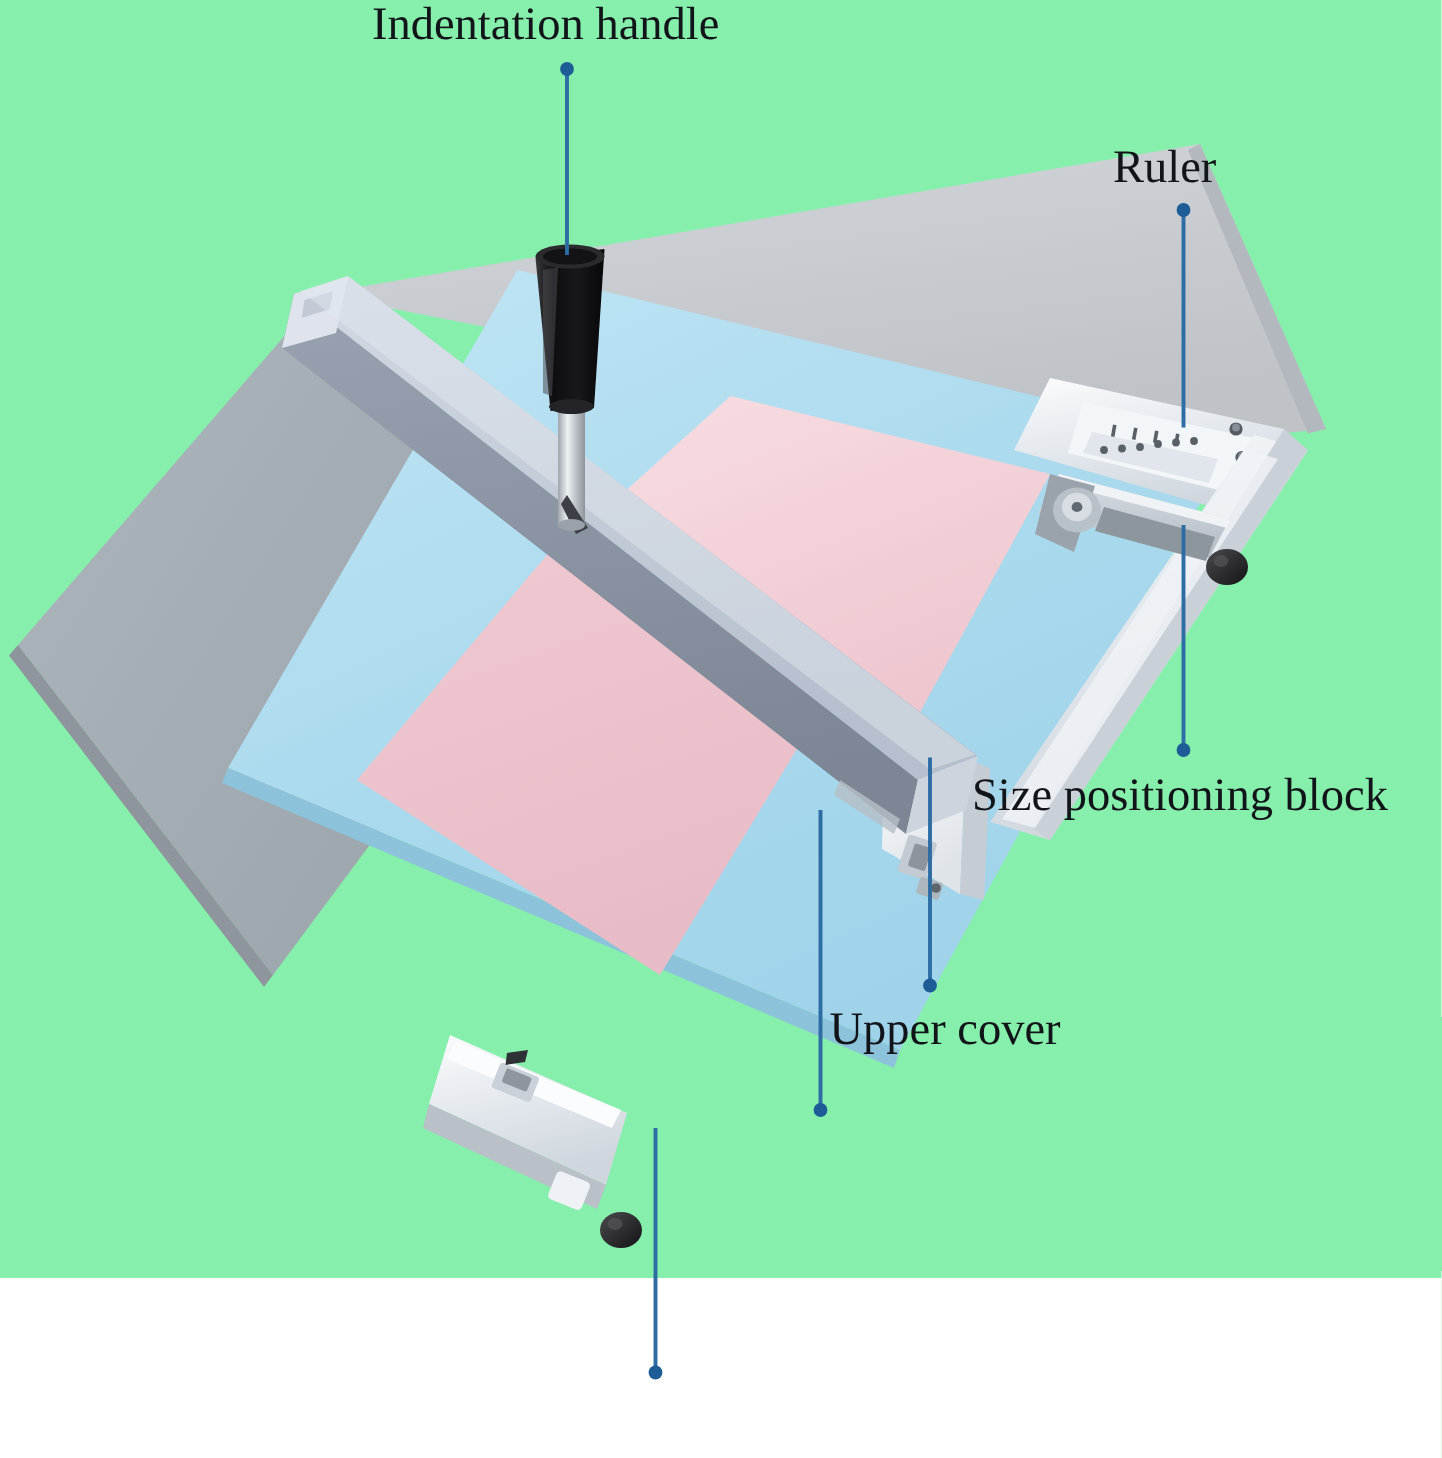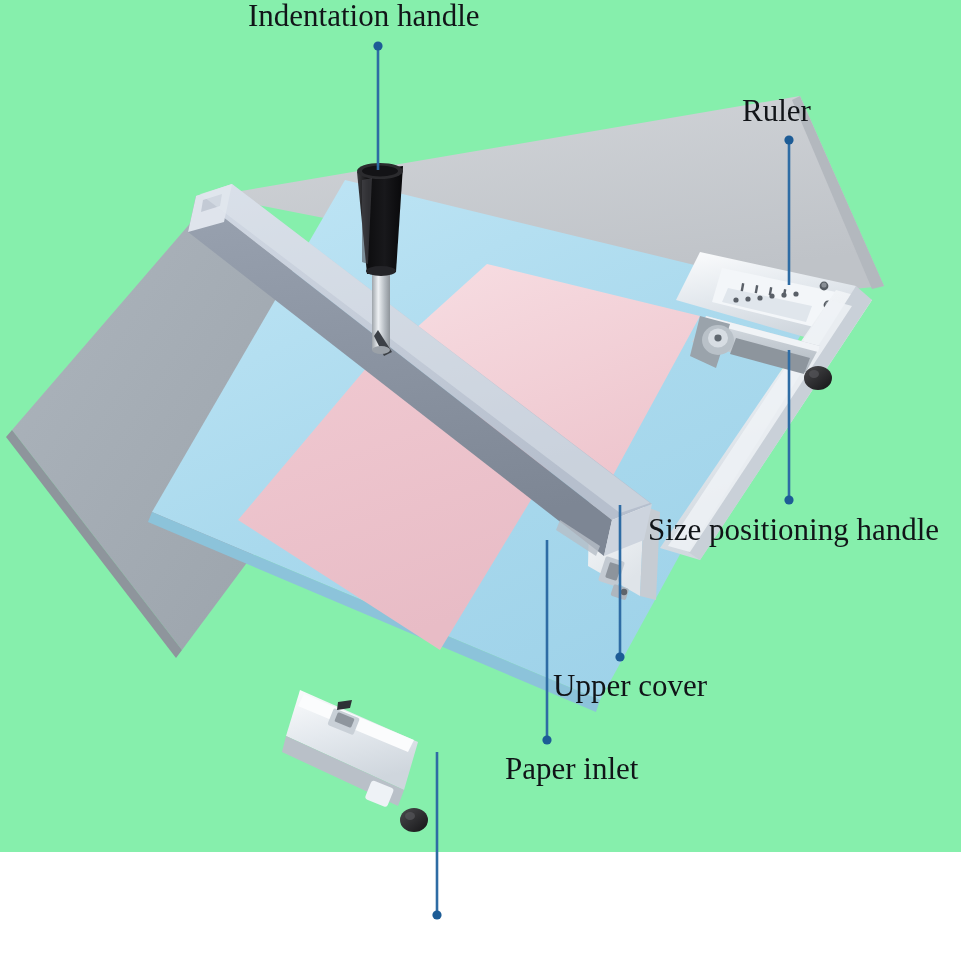--- a/index.html
+++ b/index.html
@@ -240,17 +240,16 @@
       <circle cx="789" cy="140" r="4.6"></circle>
       <circle cx="789" cy="500" r="4.6"></circle>
       <circle cx="620" cy="657" r="4.6"></circle>
       <circle cx="547" cy="740" r="4.6"></circle>
       <circle cx="437" cy="915" r="4.6"></circle>
     </g>
   </svg>
 
   <div class="label lbl-indentation">Indentation handle</div>
   <div class="label lbl-ruler">Ruler</div>
-  <div class="label lbl-size">Size positioning handle</div>
+  <div class="label lbl-size">Size positioning block</div>
   <div class="label lbl-upper">Upper cover</div>
-  <div class="label lbl-paper">Paper inlet</div>
 
 </div>
 
 </body></html>

